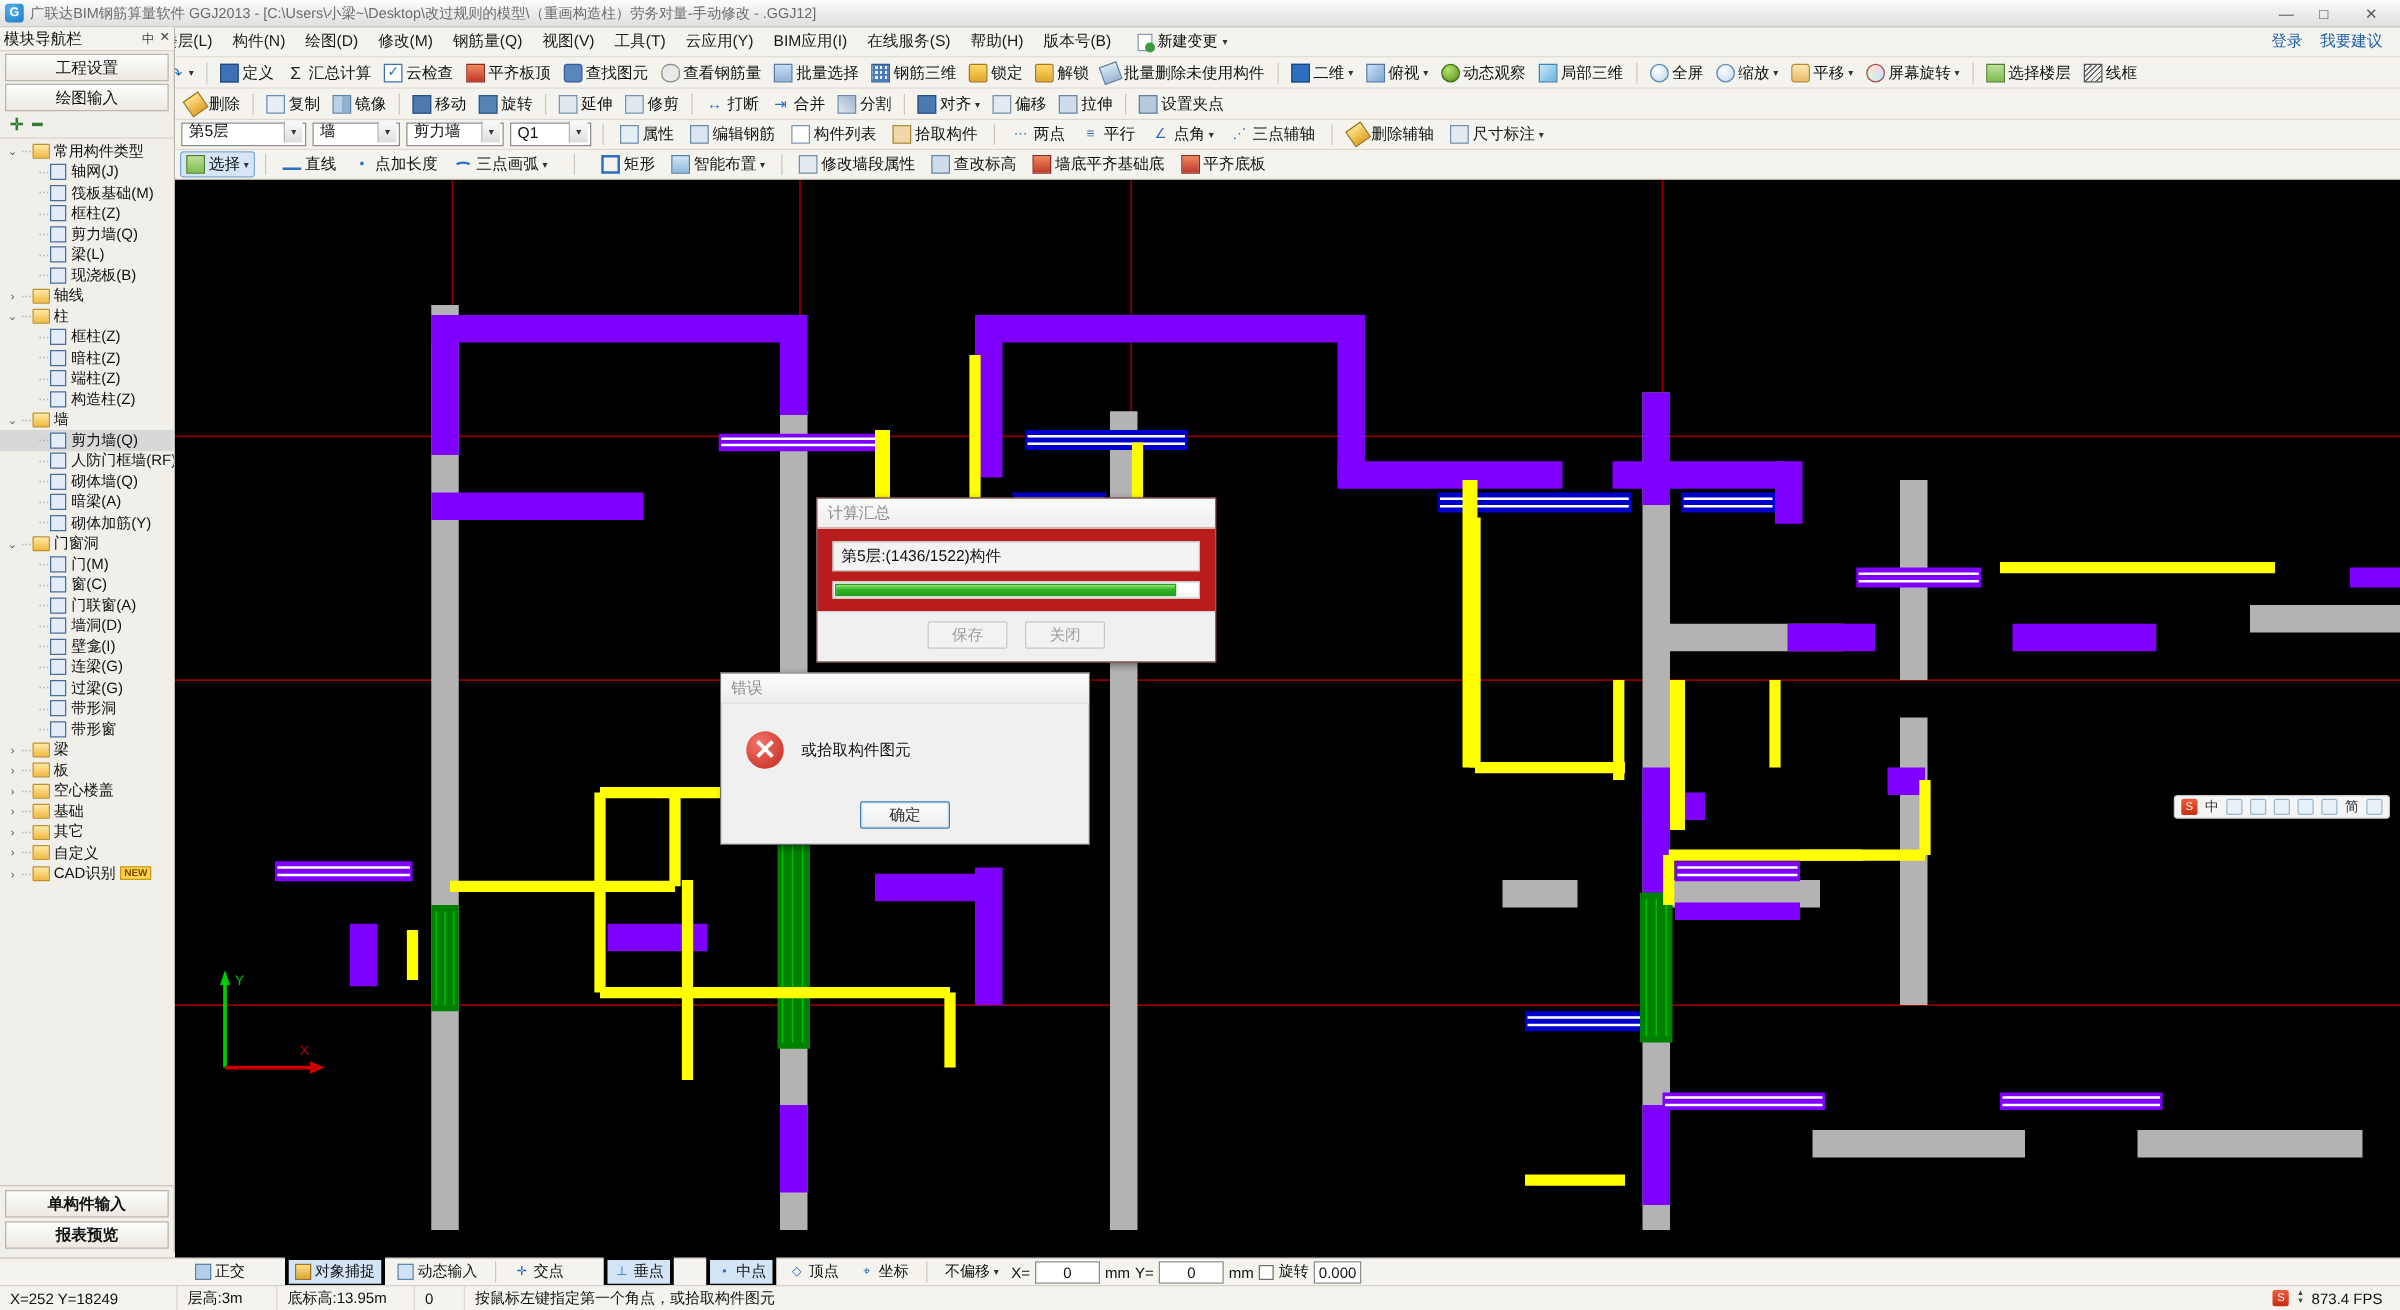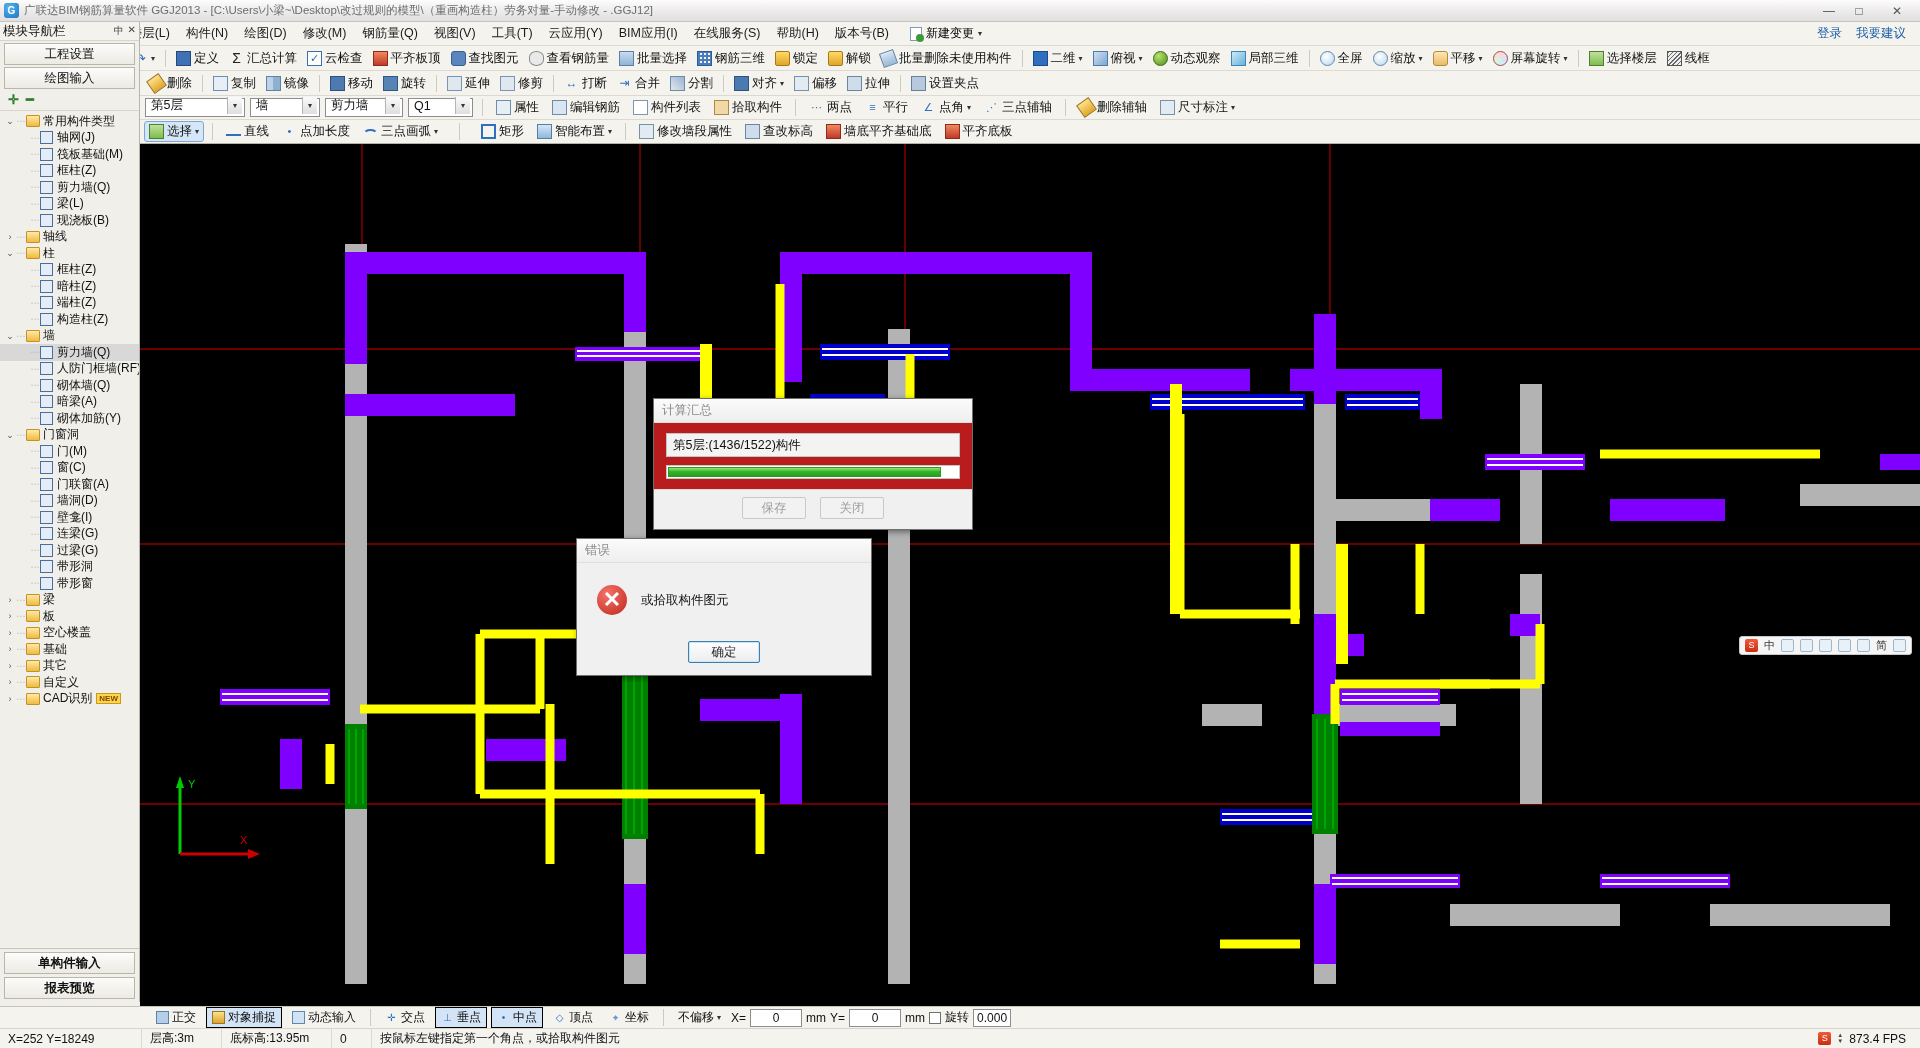--- a/index.html
+++ b/index.html
@@ -227,21 +227,21 @@
   }
   .err-text { font-size:12.5px; color:#111; }
   .err-footer { display:flex;justify-content:center;padding:0 0 12px 0; }
 
   
   .statusrow {
     height:22px; flex:0 0 22px; background:#f4f3ee; border-top:1px solid #c7c4ba;
     display:flex; align-items:center; gap:4px; padding:0 4px; white-space:nowrap;
   }
   .stog { display:flex;align-items:center;gap:3px;padding:1px 5px;font-size:12px;color:#111;border:1px solid transparent;}
-  .stog.on { background:#d2e4f6; border:1px solid #000000; }
+  .stog.on { background:#d2e4f6; border:3px solid #000000;margin-left:22px; }
   .sic { width:13px;height:13px;flex:0 0 13px; }
   .sic-a{background:#b6cfe8;border:1px solid #5d83a6;}
   .sic-b{background:linear-gradient(#ffe08a,#dba52c);border:1px solid #9f7520;}
   .sic-c{background:#cfe3f5;border:1px solid #6188ab;}
   .sic-d{color:#2f6fc0;font-size:10px;text-align:center;line-height:13px;}
   .numin {
     height:18px;width:52px;background:#fff;border:1px solid #8d8d8d;
     text-align:center;font-size:12px;color:#111;line-height:16px;
   }
   .numin.w70{width:38px;}

